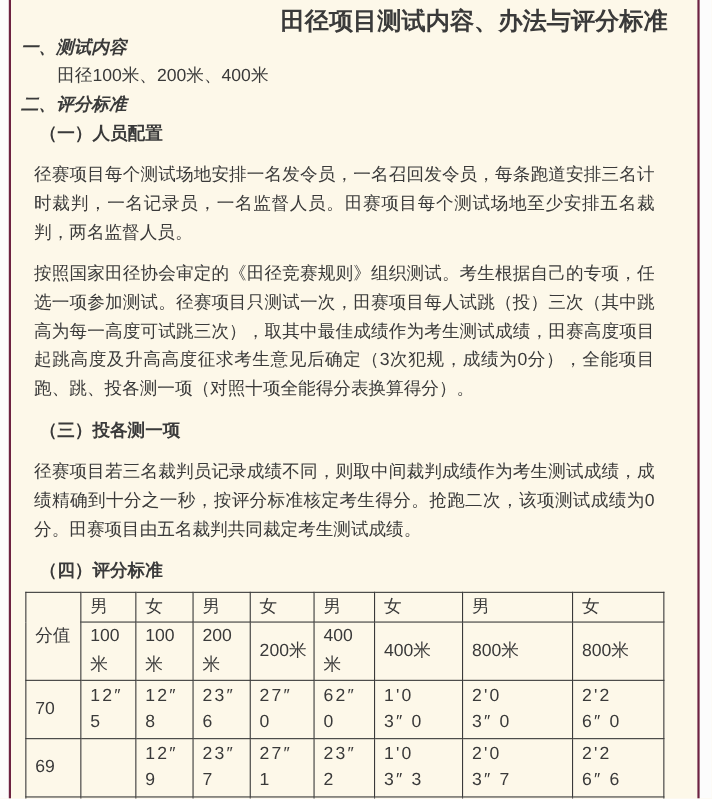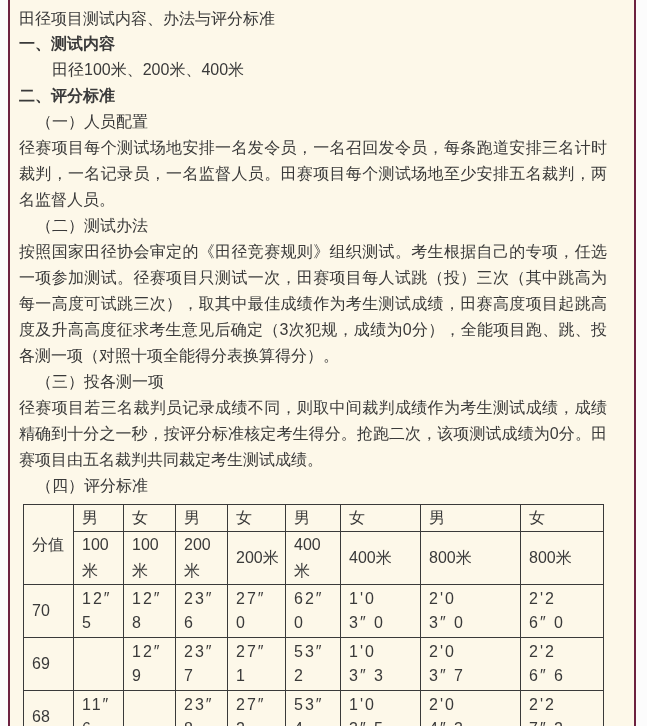--- a/index.html
+++ b/index.html
@@ -27,26 +27,26 @@
 
   .content {
     position: absolute;
     left: 0; top: 0;
     width: 588px;
     padding: 6px 17px 0 19px;
     font-size: 16px;
     line-height: 26px;
   }
   .attachment { font-weight: bold; }
-  .doc-title  { font-weight: normal; font-size: 16px; text-align: left; line-height: 25px; }
-  .h1 { font-weight: bold; }
+  .doc-title  { font-weight: bold; font-size: 22px; text-align: right; line-height: 25px; }
+  .h1 { font-weight: bold; font-style: italic; }
   .indent-line { padding-left: 33px; }
-  .h2 { padding-left: 17px; }
+  .h2 { padding-left: 17px; font-weight: bold; }
   p.body-para {
-    margin: 0;
+    margin: 12px;
     text-align: justify;
     text-justify: inter-character;
   }
 
   table.score-table {
     table-layout: fixed;
     border-collapse: collapse;
     width: 580px;
     margin: 5px 0 0 4px;
     background: #fdf8e9;
@@ -81,21 +81,20 @@
   <div class="doc-title">田径项目测试内容、办法与评分标准</div>
 
   <div class="h1">一、测试内容</div>
   <div class="indent-line">田径100米、200米、400米</div>
 
   <div class="h1">二、评分标准</div>
 
   <div class="h2">（一）人员配置</div>
   <p class="body-para">径赛项目每个测试场地安排一名发令员，一名召回发令员，每条跑道安排三名计时裁判，一名记录员，一名监督人员。田赛项目每个测试场地至少安排五名裁判，两名监督人员。</p>
 
-  <div class="h2">（二）测试办法</div>
   <p class="body-para">按照国家田径协会审定的《田径竞赛规则》组织测试。考生根据自己的专项，任选一项参加测试。径赛项目只测试一次，田赛项目每人试跳（投）三次（其中跳高为每一高度可试跳三次），取其中最佳成绩作为考生测试成绩，田赛高度项目起跳高度及升高高度征求考生意见后确定（3次犯规，成绩为0分），全能项目跑、跳、投各测一项（对照十项全能得分表换算得分）。</p>
 
   <div class="h2">（三）投各测一项</div>
   <p class="body-para">径赛项目若三名裁判员记录成绩不同，则取中间裁判成绩作为考生测试成绩，成绩精确到十分之一秒，按评分标准核定考生得分。抢跑二次，该项测试成绩为0分。田赛项目由五名裁判共同裁定考生测试成绩。</p>
 
   <div class="h2">（四）评分标准</div>
 
   <table class="score-table">
     <colgroup>
       <col style="width:50px">
@@ -144,21 +143,21 @@
 3″ 0</td>
         <td class="num">2'2
 6″ 0</td>
       </tr>
       <tr class="data-row">
         <td>69</td>
         <td class="num"></td>
         <td class="num">12″ 9</td>
         <td class="num">23″ 7</td>
         <td class="num">27″ 1</td>
-        <td class="num">53″ 2</td>
+        <td class="num">23″ 2</td>
         <td class="num">1'0
 3″ 3</td>
         <td class="num">2'0
 3″ 7</td>
         <td class="num">2'2
 6″ 6</td>
       </tr>
       <tr class="data-row">
         <td>68</td>
         <td class="num">11″ 6</td>

